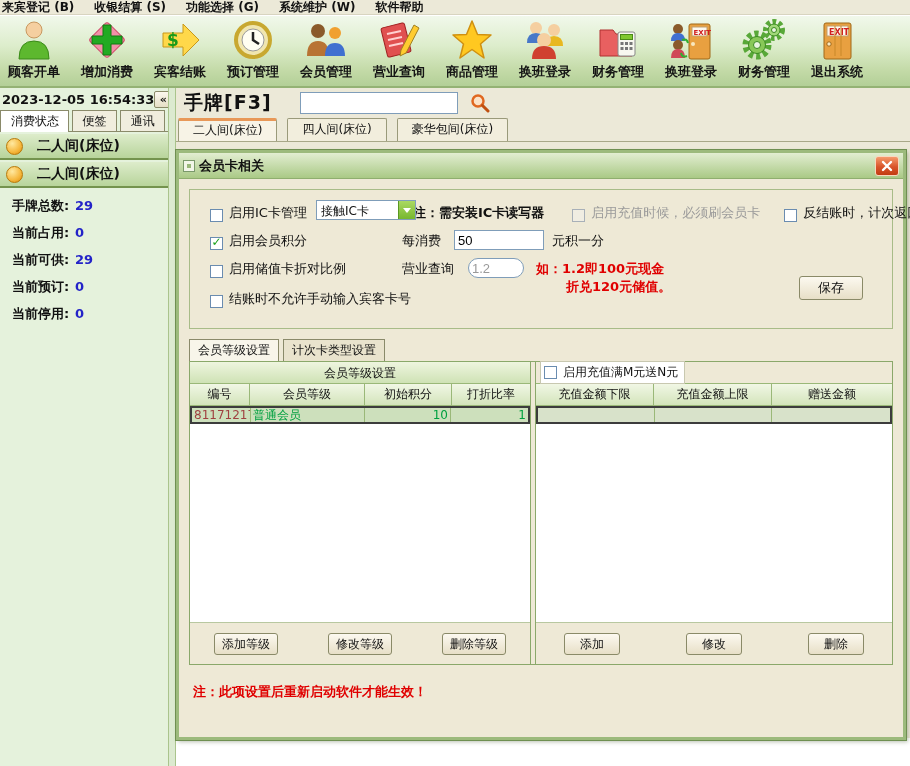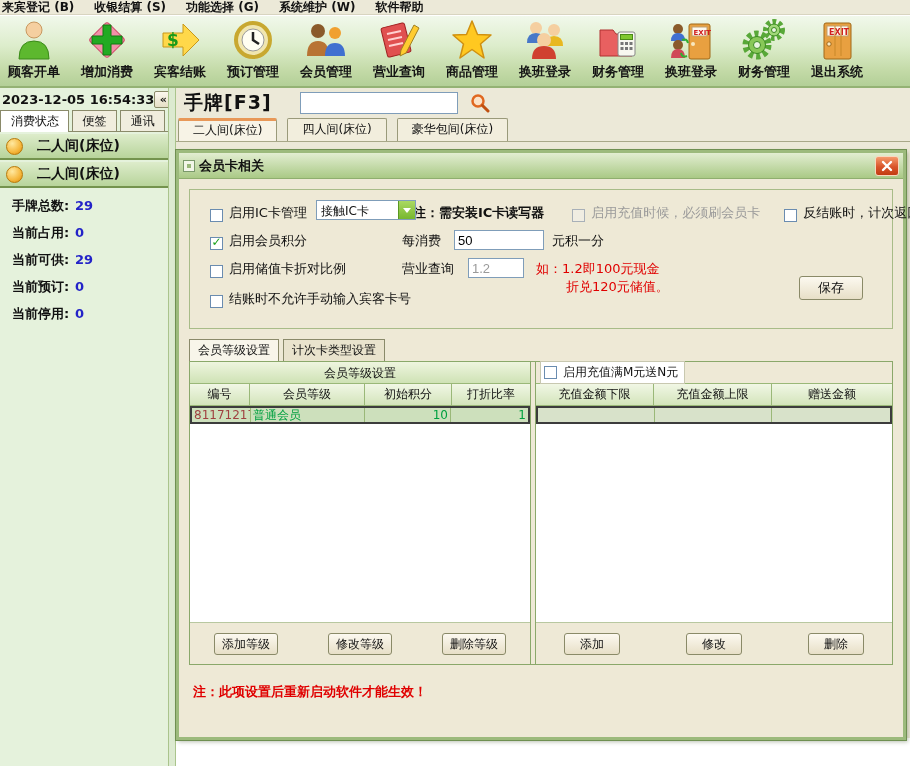--- a/index.html
+++ b/index.html
@@ -87,21 +87,21 @@
   .combo { position:absolute; left:126px; top:-2px; width:100px; height:20px; background:#fff;
     border:1px solid #7f9db9; display:flex; }
   .combo-text { flex:1; font-size:12px; padding:2px 0 0 4px; }
   .combo-btn { width:17px; height:18px; background:linear-gradient(#aad962,#77b72e);
     border-left:1px solid #5a9820; display:flex; align-items:center; justify-content:center; }
   .combo-arrow { width:0; height:0; border-left:4px solid transparent; border-right:4px solid transparent;
     border-top:5px solid #fff; }
   .s-note { font-weight:bold; font-size:13px; }
   .txt { height:20px; border:1px solid #7f9db9; background:#fff; font-size:13px; padding:0 3px; }
   .txt.gray-val { color:#9a9a9a; }
-  .red { color:#e00000; font-weight:normal; font-size:13px; }
+  .red { color:#e00000; font-weight:bold; font-size:13px; }
   .save-btn { position:absolute; left:609px; top:86px; width:64px; height:24px;
     background:linear-gradient(#fcf9f0,#e7dfc7); border:1px solid #8a8a68; border-radius:3px;
     font-size:13px; text-align:center; line-height:22px; }
 
   .dlg-innertabs { position:absolute; left:10px; top:160px; height:22px; display:flex; }
   .d-tab { padding:0 8px; line-height:20px; border:1px solid #8a8a6a; border-bottom:none;
     background:#e9e3cd; margin-right:4px; font-size:12px; }
   .d-tab.active { background:#f8f5ea; }
 
   .tables-area { position:absolute; left:10px; top:182px; width:704px; height:304px;
@@ -361,21 +361,21 @@
         <span class="cb-label">启用会员积分</span>
         <span style="position:absolute; left:212px; font-size:13px;">每消费</span>
         <input class="txt" style="position: absolute; left: 264px; width: 90px;" value="50">
         <span style="position:absolute; left:362px; font-size:13px;">元积一分</span>
       </div>
 
       <div class="srow" style="left:0; top:68px; width:100%;">
         <span class="cb" style="margin-left:20px"></span>
         <span class="cb-label">启用储值卡折对比例</span>
         <span style="position:absolute; left:212px; font-size:13px;">营业查询</span>
-        <input class="txt gray-val" style="position: absolute; left: 278px; width: 56px;" value="1.2">
+        <input class="txt gray-val" style="position: absolute; left: 278px; width: 56px; border-radius: 10px;" value="1.2">
         <span class="red" style="position:absolute; left:346px; top:2px;">如：1.2即100元现金</span>
         <span class="red" style="position:absolute; left:376px; top:20px;">折兑120元储值。</span>
       </div>
 
       <div class="srow" style="left:0; top:98px; width:60%;">
         <span class="cb" style="margin-left:20px"></span>
         <span class="cb-label">结账时不允许手动输入宾客卡号</span>
       </div>
 
       <div class="save-btn">保存</div>

